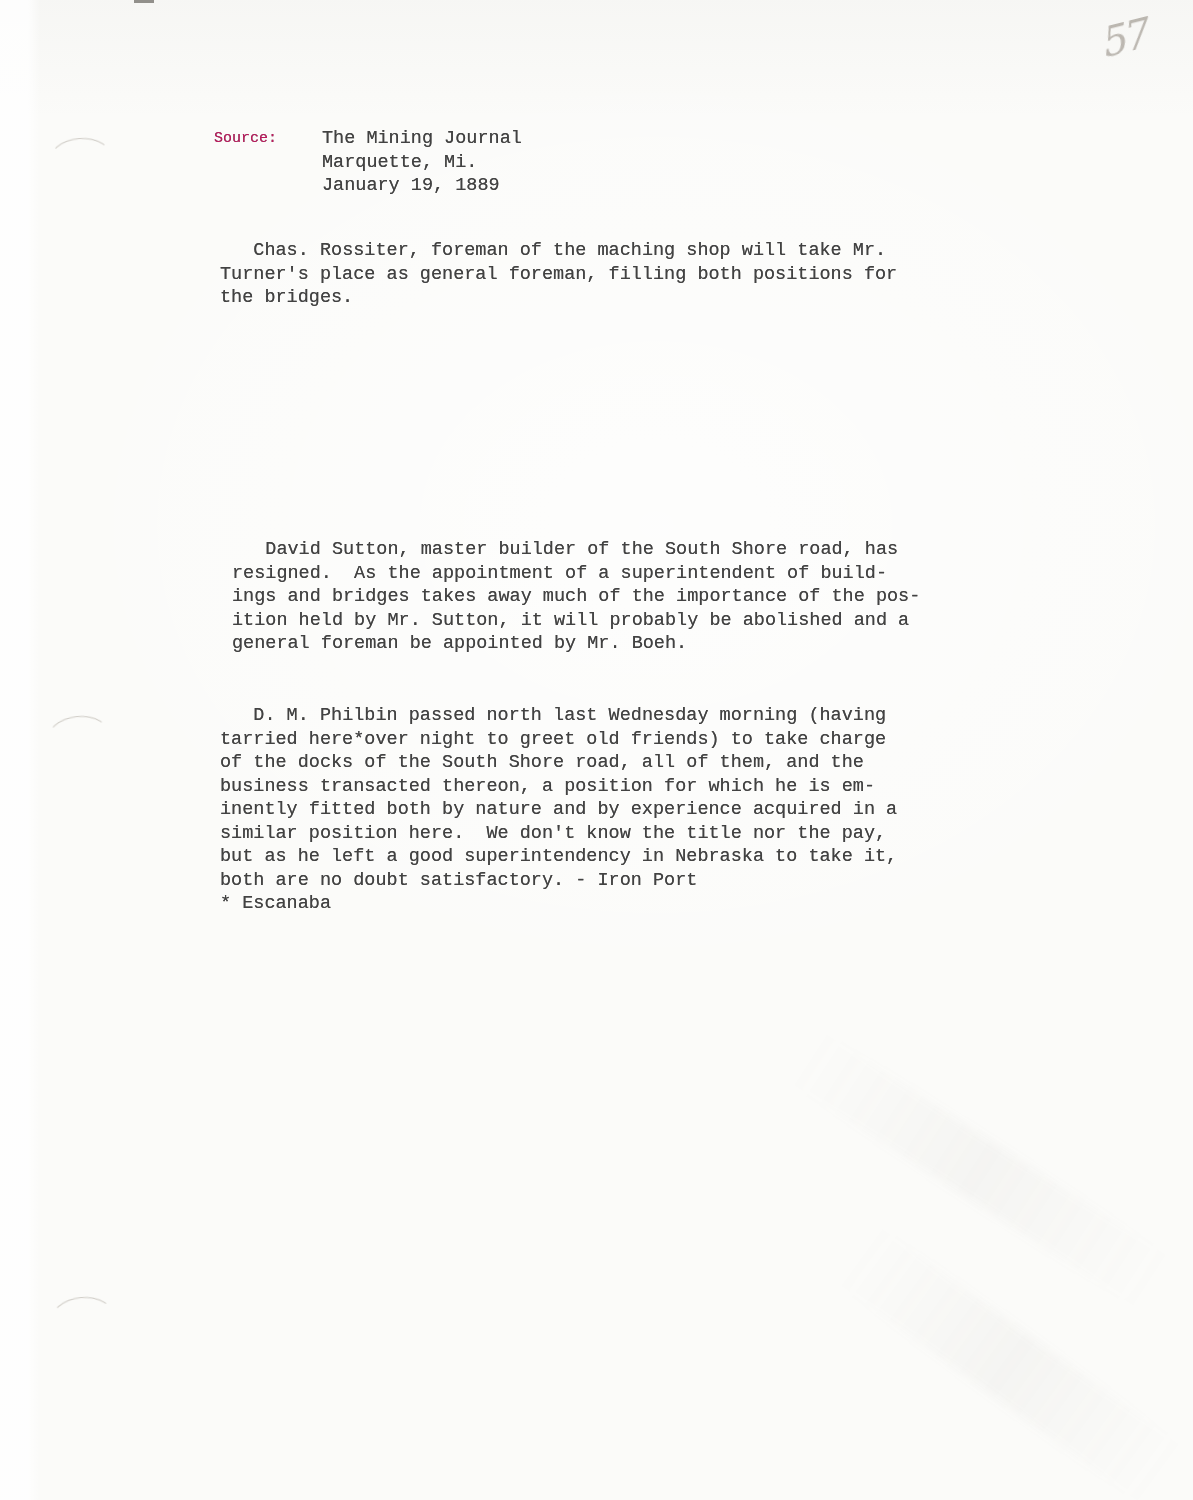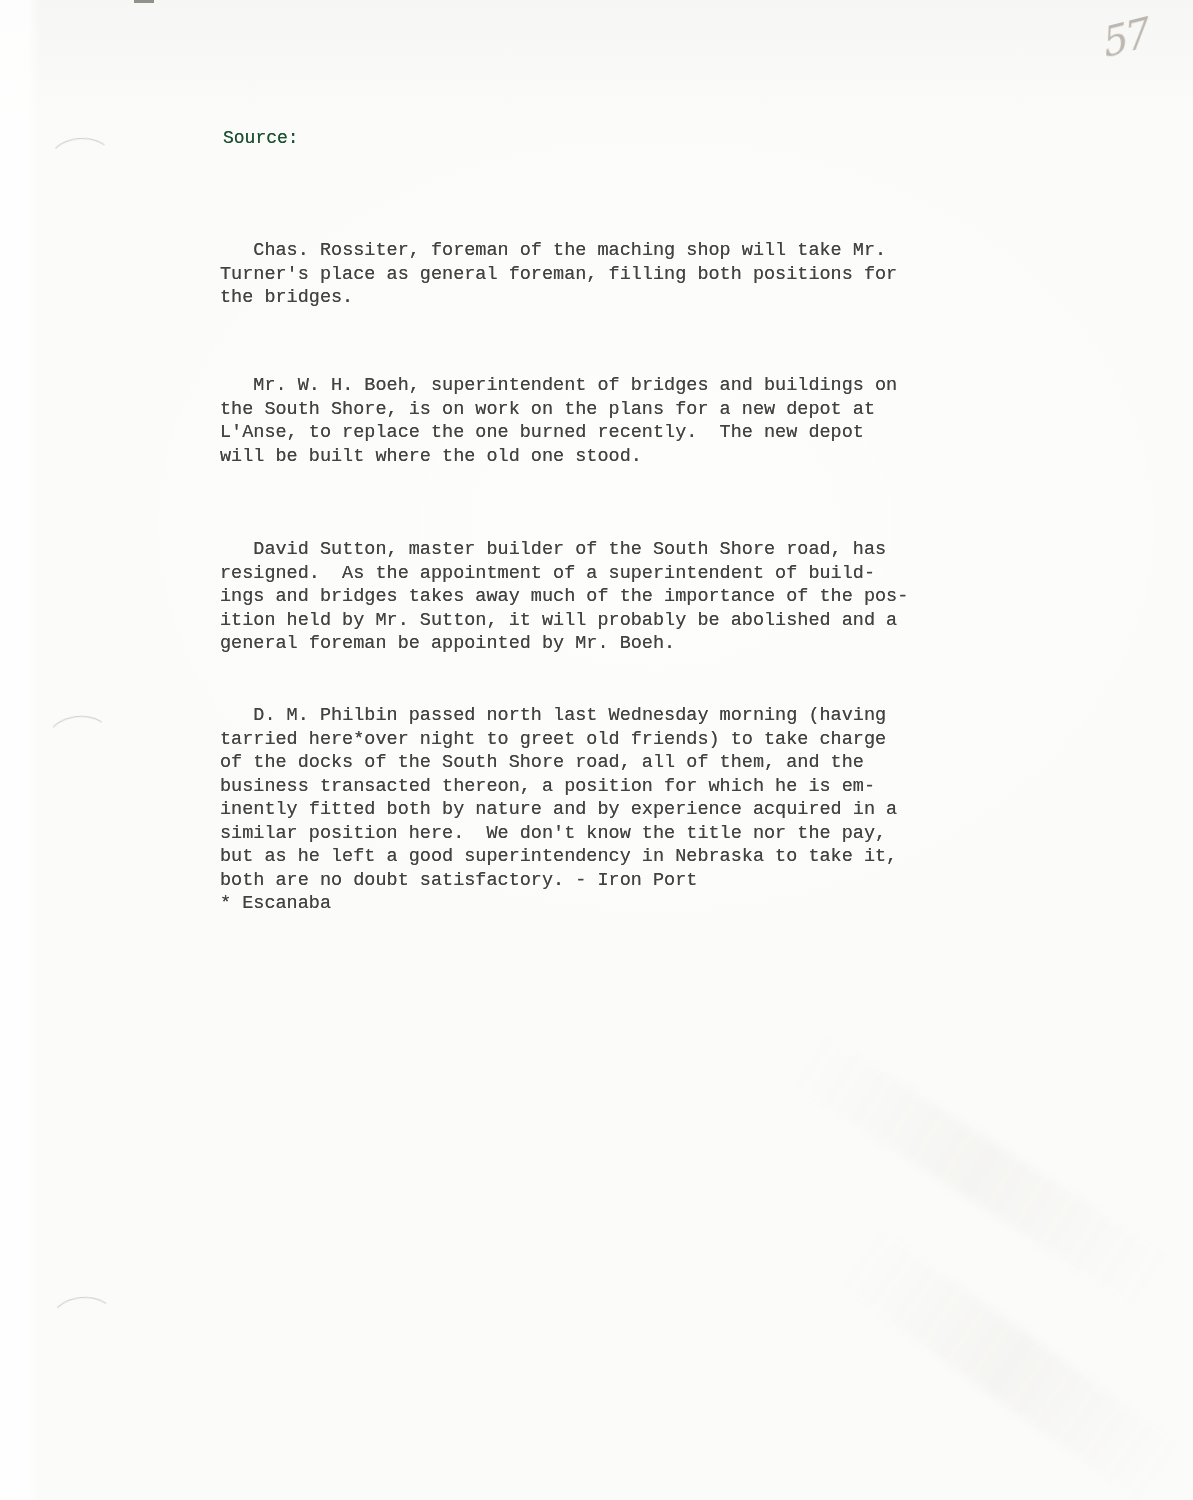--- a/index.html
+++ b/index.html
@@ -31,31 +31,31 @@
     left: 220px;
     width: 740px;
     color: #424242;
     font-size: 18.5px;
     line-height: 23.5px;
     white-space: pre-wrap;
     text-shadow: 0 0 0.6px rgba(55,55,55,0.75);
   }
   .source-label {
     position: absolute;
-    left: 223px;
+    left: 214px;
     top: 127px;
-    color: #14532d;
-    font-size: 18px;
+    color: #be185d;
+    font-size: 15px;
     line-height: 23.5px;
     text-shadow: 0 0 0.6px rgba(55,55,55,0.75);
   }
   .source-lines { left: 322px; top: 127px; }
   .para-1 { top: 239px; }
   .para-2 { top: 374px; }
-  .para-3 { top: 538px; }
+  .para-3 { top: 538px; margin-left: 12px; }
   .para-4 { top: 704px; }
   .pencil-number {
     position: absolute;
     left: 1103px;
     top: 18px;
     color: #a8a29a;
     font-family: "DejaVu Serif", serif;
     font-style: italic;
     font-size: 40px;
     line-height: 40px;
@@ -103,29 +103,28 @@
   <div class="top-dash"></div>
 
   <div class="pencil-number">57</div>
 
   <div class="arc arc-1"></div>
   <div class="arc arc-2"></div>
   <div class="arc arc-3"></div>
 
   <div class="source-label">Source:</div>
 
+  <div class="typed source-lines">The Mining Journal
+Marquette, Mi.
+January 19, 1889</div>
 
   <div class="typed para-1">   Chas. Rossiter, foreman of the maching shop will take Mr.
 Turner's place as general foreman, filling both positions for
 the bridges.</div>
 
-  <div class="typed para-2">   Mr. W. H. Boeh, superintendent of bridges and buildings on
-the South Shore, is on work on the plans for a new depot at
-L'Anse, to replace the one burned recently.  The new depot
-will be built where the old one stood.</div>
 
   <div class="typed para-3">   David Sutton, master builder of the South Shore road, has
 resigned.  As the appointment of a superintendent of build-
 ings and bridges takes away much of the importance of the pos-
 ition held by Mr. Sutton, it will probably be abolished and a
 general foreman be appointed by Mr. Boeh.</div>
 
   <div class="typed para-4">   D. M. Philbin passed north last Wednesday morning (having
 tarried here*over night to greet old friends) to take charge
 of the docks of the South Shore road, all of them, and the

